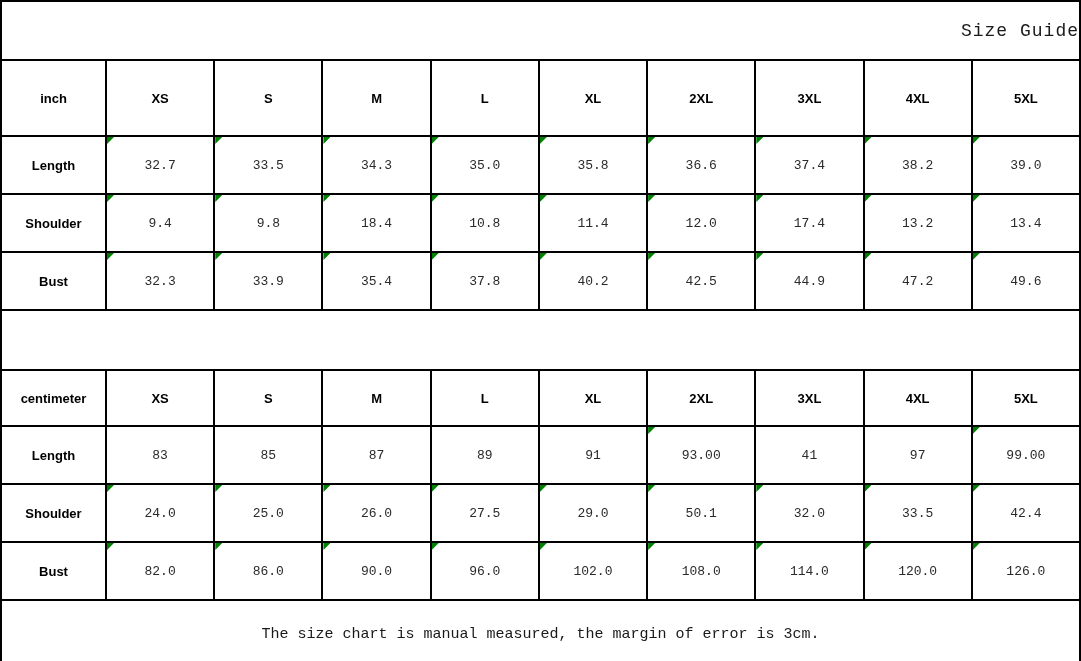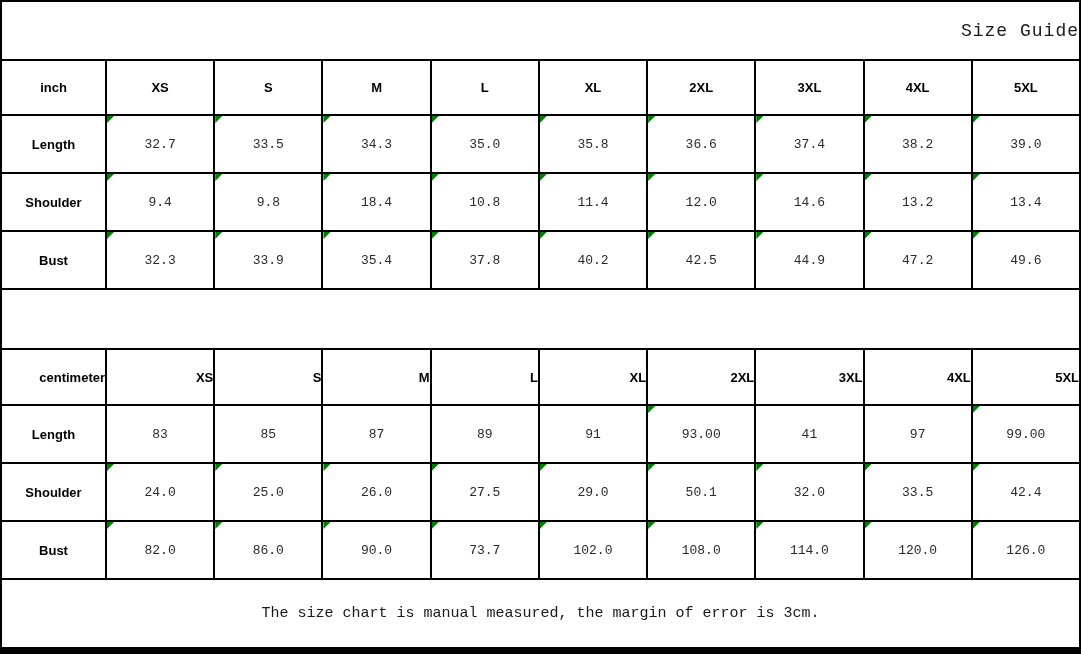--- a/index.html
+++ b/index.html
@@ -49,22 +49,22 @@
   }
   table.size-table th {
     font-weight: bold;
     color: #000;
   }
   table.size-table td {
     font-weight: normal;
     color: #2a2a2a;
     font-family: Liberation Mono, monospace;
   }
-  tr.hdr-row-a th { height: 55px; }
-  tr.hdr-row-b th { height: 56px; text-align: right; }
+  tr.hdr-row-a th { height: 76px; }
+  tr.hdr-row-b th { height: 56px; }
   tr.data-row td, tr.data-row th { height: 58px; }
   .corner-mark {
     position: absolute;
     top: 0;
     left: 0;
     width: 7px;
     height: 7px;
     background: #008000;
     clip-path: polygon(0 0, 100% 0, 0 100%);
   }
@@ -142,21 +142,21 @@
           <td><span class="corner-mark" style="background: rgb(0, 128, 0);"></span><span>39.0</span></td>
         </tr>
         <tr class="data-row">
           <th>Shoulder</th>
           <td><span class="corner-mark" style="background: rgb(0, 128, 0);"></span><span>9.4</span></td>
           <td><span class="corner-mark" style="background: rgb(0, 128, 0);"></span><span>9.8</span></td>
           <td><span class="corner-mark" style="background: rgb(0, 128, 0);"></span><span>18.4</span></td>
           <td><span class="corner-mark" style="background: rgb(0, 128, 0);"></span><span>10.8</span></td>
           <td><span class="corner-mark" style="background: rgb(0, 128, 0);"></span><span>11.4</span></td>
           <td><span class="corner-mark" style="background: rgb(0, 128, 0);"></span><span>12.0</span></td>
-          <td><span class="corner-mark" style="background: rgb(0, 128, 0);"></span><span>14.6</span></td>
+          <td><span class="corner-mark" style="background: rgb(0, 128, 0);"></span><span>17.4</span></td>
           <td><span class="corner-mark" style="background: rgb(0, 128, 0);"></span><span>13.2</span></td>
           <td><span class="corner-mark" style="background: rgb(0, 128, 0);"></span><span>13.4</span></td>
         </tr>
         <tr class="data-row">
           <th>Bust</th>
           <td><span class="corner-mark" style="background: rgb(0, 128, 0);"></span><span>32.3</span></td>
           <td><span class="corner-mark" style="background: rgb(0, 128, 0);"></span><span>33.9</span></td>
           <td><span class="corner-mark" style="background: rgb(0, 128, 0);"></span><span>35.4</span></td>
           <td><span class="corner-mark" style="background: rgb(0, 128, 0);"></span><span>37.8</span></td>
           <td><span class="corner-mark" style="background: rgb(0, 128, 0);"></span><span>40.2</span></td>
@@ -218,21 +218,21 @@
           <td><span class="corner-mark" style="background: rgb(0, 128, 0);"></span><span>50.1</span></td>
           <td><span class="corner-mark" style="background: rgb(0, 128, 0);"></span><span>32.0</span></td>
           <td><span class="corner-mark" style="background: rgb(0, 128, 0);"></span><span>33.5</span></td>
           <td><span class="corner-mark" style="background: rgb(0, 128, 0);"></span><span>42.4</span></td>
         </tr>
         <tr class="data-row">
           <th>Bust</th>
           <td><span class="corner-mark" style="background: rgb(0, 128, 0);"></span><span>82.0</span></td>
           <td><span class="corner-mark" style="background: rgb(0, 128, 0);"></span><span>86.0</span></td>
           <td><span class="corner-mark" style="background: rgb(0, 128, 0);"></span><span>90.0</span></td>
-          <td><span class="corner-mark" style="background: rgb(0, 128, 0);"></span><span>73.7</span></td>
+          <td><span class="corner-mark" style="background: rgb(0, 128, 0);"></span><span>96.0</span></td>
           <td><span class="corner-mark" style="background: rgb(0, 128, 0);"></span><span>102.0</span></td>
           <td><span class="corner-mark" style="background: rgb(0, 128, 0);"></span><span>108.0</span></td>
           <td><span class="corner-mark" style="background: rgb(0, 128, 0);"></span><span>114.0</span></td>
           <td><span class="corner-mark" style="background: rgb(0, 128, 0);"></span><span>120.0</span></td>
           <td><span class="corner-mark" style="background: rgb(0, 128, 0);"></span><span>126.0</span></td>
         </tr>
       </tbody>
   </table>
 
   <div class="footer-row">

